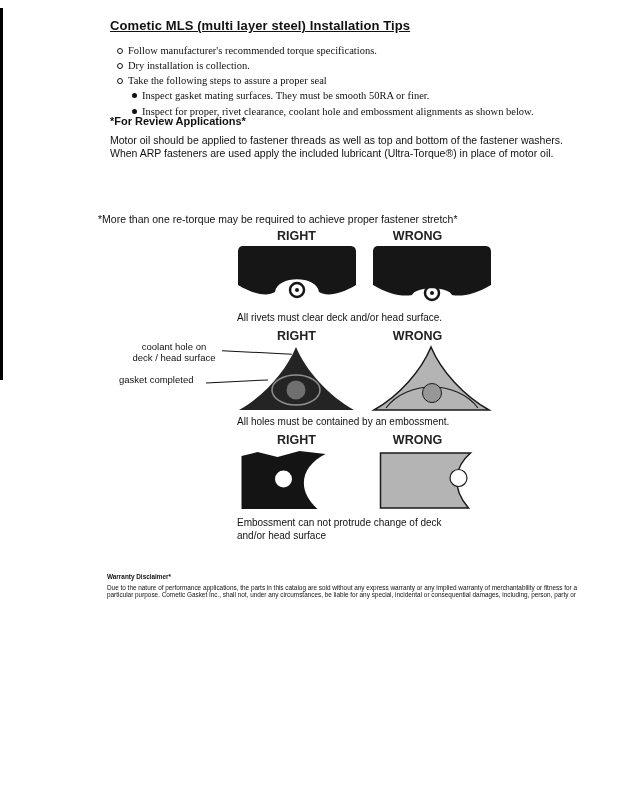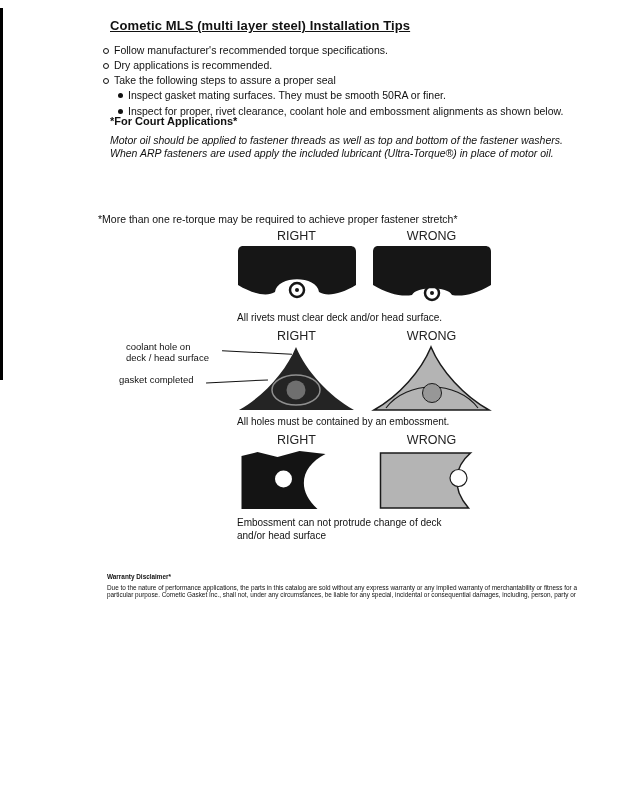--- a/index.html
+++ b/index.html
@@ -4,48 +4,48 @@
 <style>
   html,body { margin:0; padding:0; background:#ffffff; }
   body { width:618px; height:800px; font-family:"Liberation Sans", sans-serif; color:#111; }
   .page { position:relative; width:618px; height:600px; background:#fff; overflow:hidden; }
 
   .left-bar { position:absolute; left:0; top:8px; width:3px; height:372px; background:#000; }
 
   .title { position:absolute; left:110px; top:18px; margin:0; font-size:13px; font-weight:bold;
            text-decoration:underline; letter-spacing:0.1px; }
 
-  .bullets { position:absolute; left:103px; top:44px; width:470px; }
+  .bullets { position:absolute; left:117px; top:44px; width:470px;font-family:Liberation Serif, serif; }
   .b-row { display:flex; align-items:flex-start; margin-bottom:2px; font-size:10.5px; line-height:1.25; }
   .b-row.sub { margin-left:15px; }
   .dot { flex:0 0 auto; margin:4px 5px 0 0; }
   .dot.open { width:4px; height:4px; border:1px solid #111; border-radius:50%; }
   .dot.filled { width:5px; height:5px; background:#111; border-radius:50%; }
 
   .diesel-head { position:absolute; left:110px; top:115px; font-size:11px; font-weight:bold; }
-  .para { position:absolute; left:110px; width:458px; margin:0; font-size:10.5px; line-height:1.24;font-style:italic; }
+  .para { position:absolute; left:110px; width:458px; margin:0; font-size:10.5px; line-height:1.24; }
   .p1 { top:134px; }
   .p2 { top:171px; }
   .note { position:absolute; left:98px; top:213px; font-size:10.5px; }
 
-  .figlabels { position:absolute; left:236px; width:256px; display:flex; gap:14px; font-size:12.5px; color:#222; }
+  .figlabels { position:absolute; left:236px; width:256px; display:flex; font-size:12.5px; color:#222;font-weight:bold; }
   .figlabels span { width:121px; text-align:center; }
   .r1 { top:229px; } .r2 { top:329px; } .r3 { top:433px; }
 
   .figs { position:absolute; left:236px; display:flex; gap:14px; }
   .f1 { top:245px; } .f2 { top:344px; } .f3 { top:449px; }
   .figs svg { display:block; }
 
   .caption { position:absolute; left:237px; font-size:10px; }
   .c1 { top:312px; }
   .c2 { top:416px; }
   .c3 { top:517px; white-space:pre-line; line-height:1.25; }
 
   .ann { position:absolute; font-size:9.5px; line-height:1.18; white-space:pre-line; color:#111; }
-  .ann1 { left:126px; top:341px; width:96px; text-align:left; }
+  .ann1 { left:126px; top:341px; width:96px; text-align:center; }
   .ann2 { left:119px; top:374px; }
   .leader { position:absolute; height:0; border-top:1px solid #111; }
   .l1 { left:222px; top:352px; width:70px; transform:rotate(3deg); }
   .l2 { left:206px; top:381px; width:62px; transform:rotate(-3deg); }
 
   .warranty { position:absolute; left:107px; top:573px; width:473px; font-size:6.4px; line-height:1.2; }
   .w-head { font-weight:bold; margin-bottom:3px; }
   .w-p { margin:0 0 4.5px 0; white-space:pre-line; }
 
   .footer { position:absolute; left:386px; top:756px; font-size:11.5px; letter-spacing:0.3px; }
@@ -59,37 +59,37 @@
 
   <h1 class="title">Cometic MLS (multi layer steel) Installation Tips</h1>
 
   <div class="bullets">
     <div class="b-row">
       <span class="dot open"></span>
       <span>Follow manufacturer's recommended torque specifications.</span>
     </div>
     <div class="b-row">
       <span class="dot open"></span>
-      <span>Dry applications is recommended.</span>
+      <span>Dry installation is collection.</span>
     </div>
     <div class="b-row">
       <span class="dot open"></span>
       <span>Take the following steps to assure a proper seal</span>
     </div>
     <div class="b-row sub">
       <span class="dot filled"></span>
       <span>Inspect gasket mating surfaces.  They must be smooth 50RA or finer.</span>
     </div>
     <div class="b-row sub">
       <span class="dot filled"></span>
       <span>Inspect for proper, rivet clearance, coolant hole and embossment alignments as shown below.</span>
     </div>
   </div>
 
-  <div class="diesel-head">*For Court Applications*</div>
+  <div class="diesel-head">*For Review Applications*</div>
   <p class="para p1">Motor oil should be applied to fastener threads as well as top and bottom of the fastener washers. When ARP fasteners are used apply the included lubricant (Ultra-Torque®) in place of motor oil.</p>
   <div class="note">*More than one re-torque may be required to achieve proper fastener stretch*</div>
 
   <div class="figlabels r1">
     <span>RIGHT</span>
     <span>WRONG</span>
   </div>
   <div class="figs f1">
     <svg width="121" height="65" viewBox="0 0 121 65">
       <path d="M7,1 H114 C118,1 120,3 120,7 V40 C105,49 91,52 83,47 C81,30 41,30 39,47 C31,52 17,49 2,40 V7 C2,3 4,1 7,1 Z" fill="#161616"></path>

